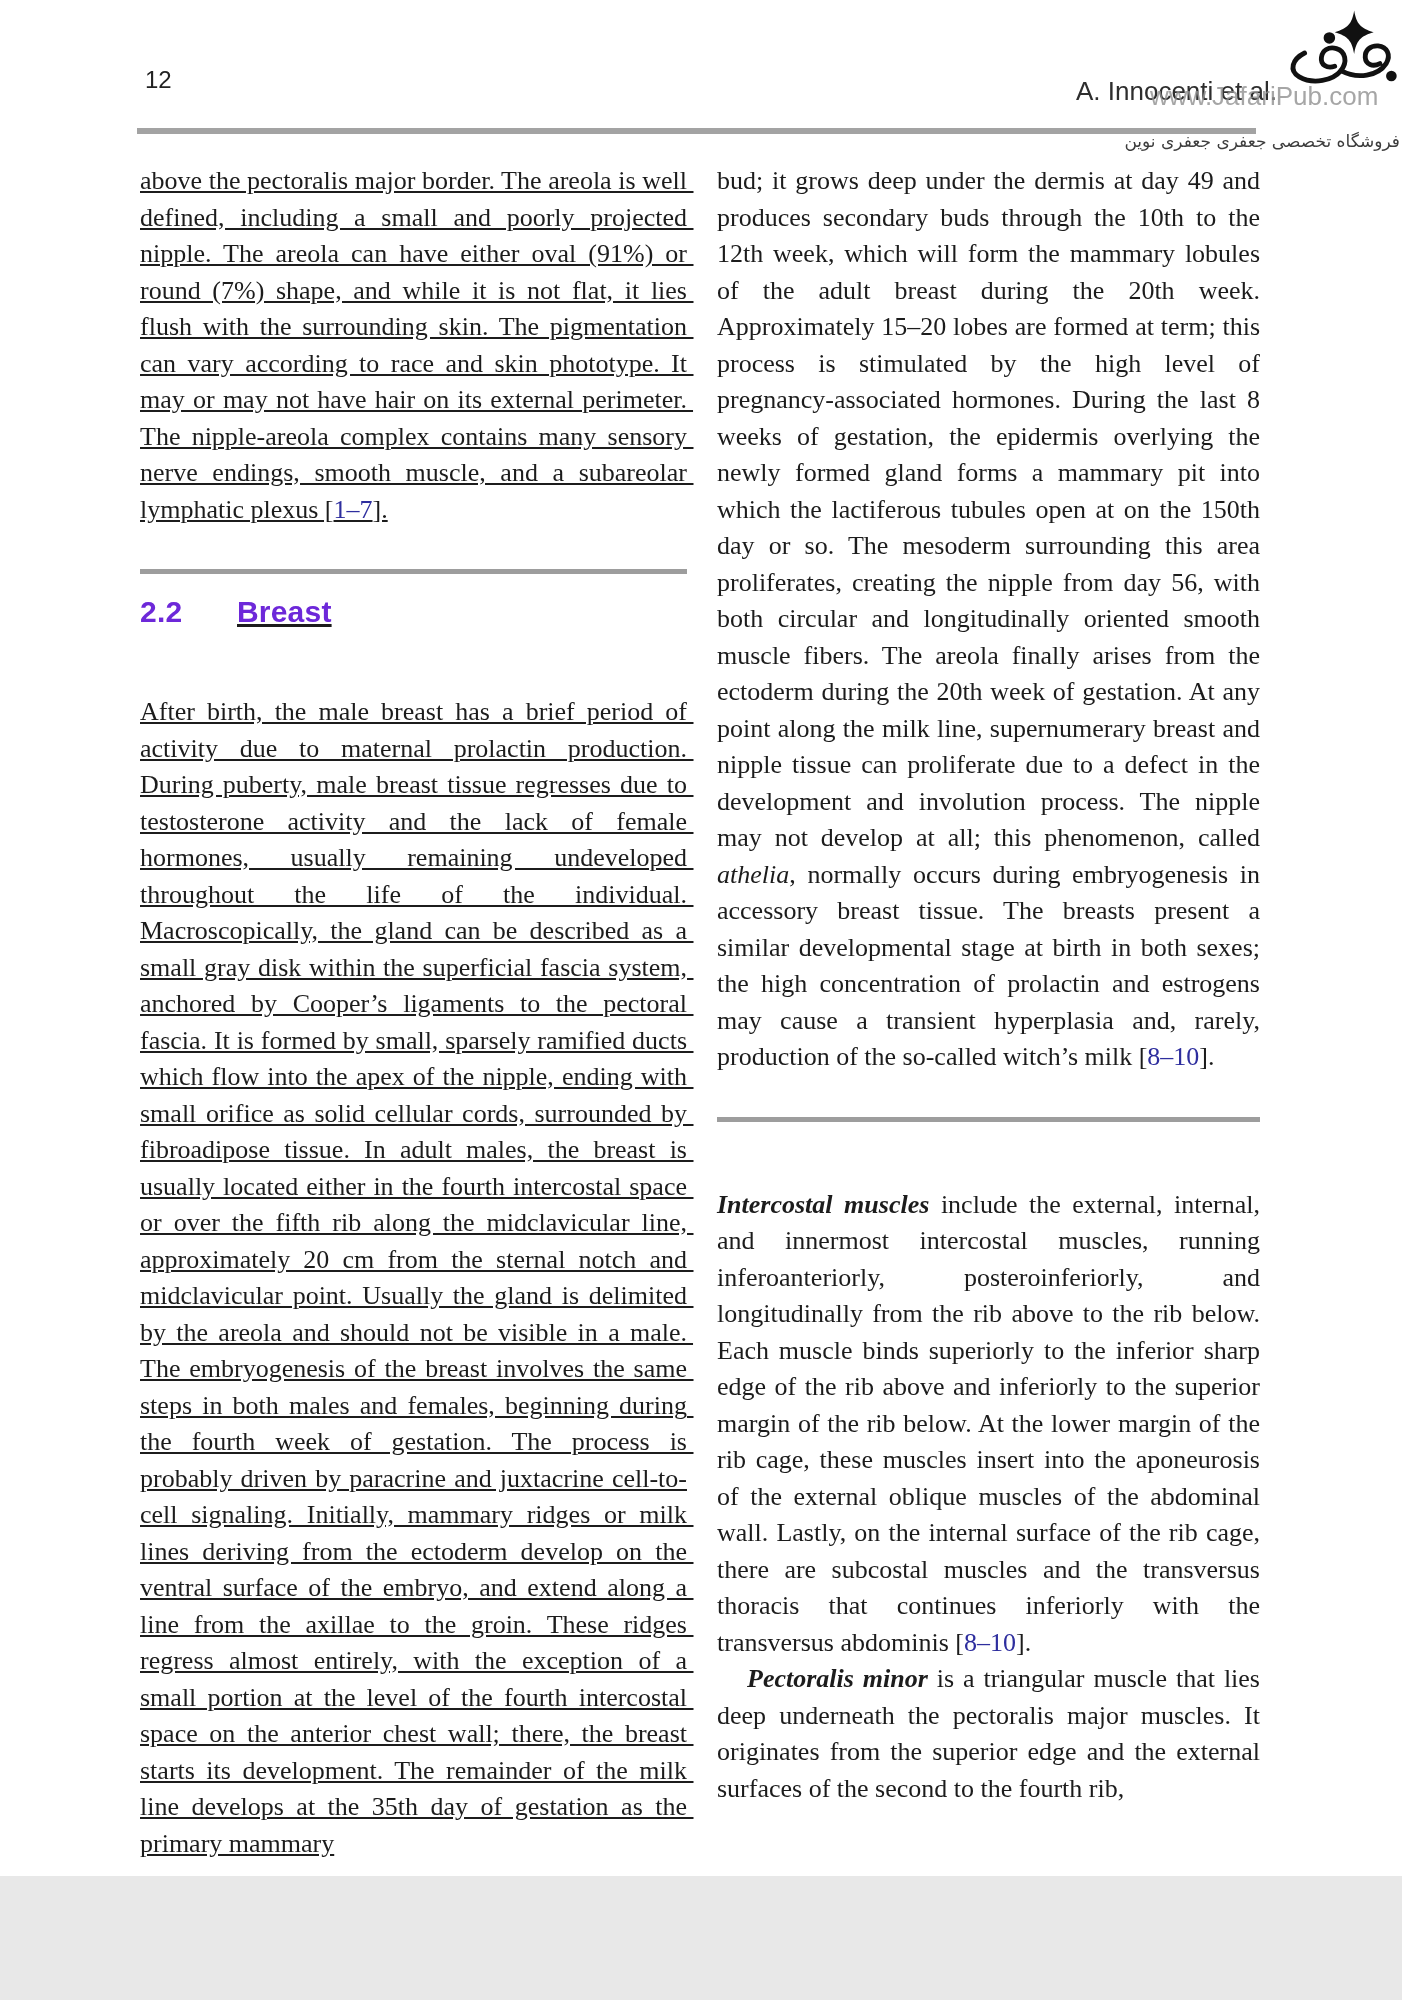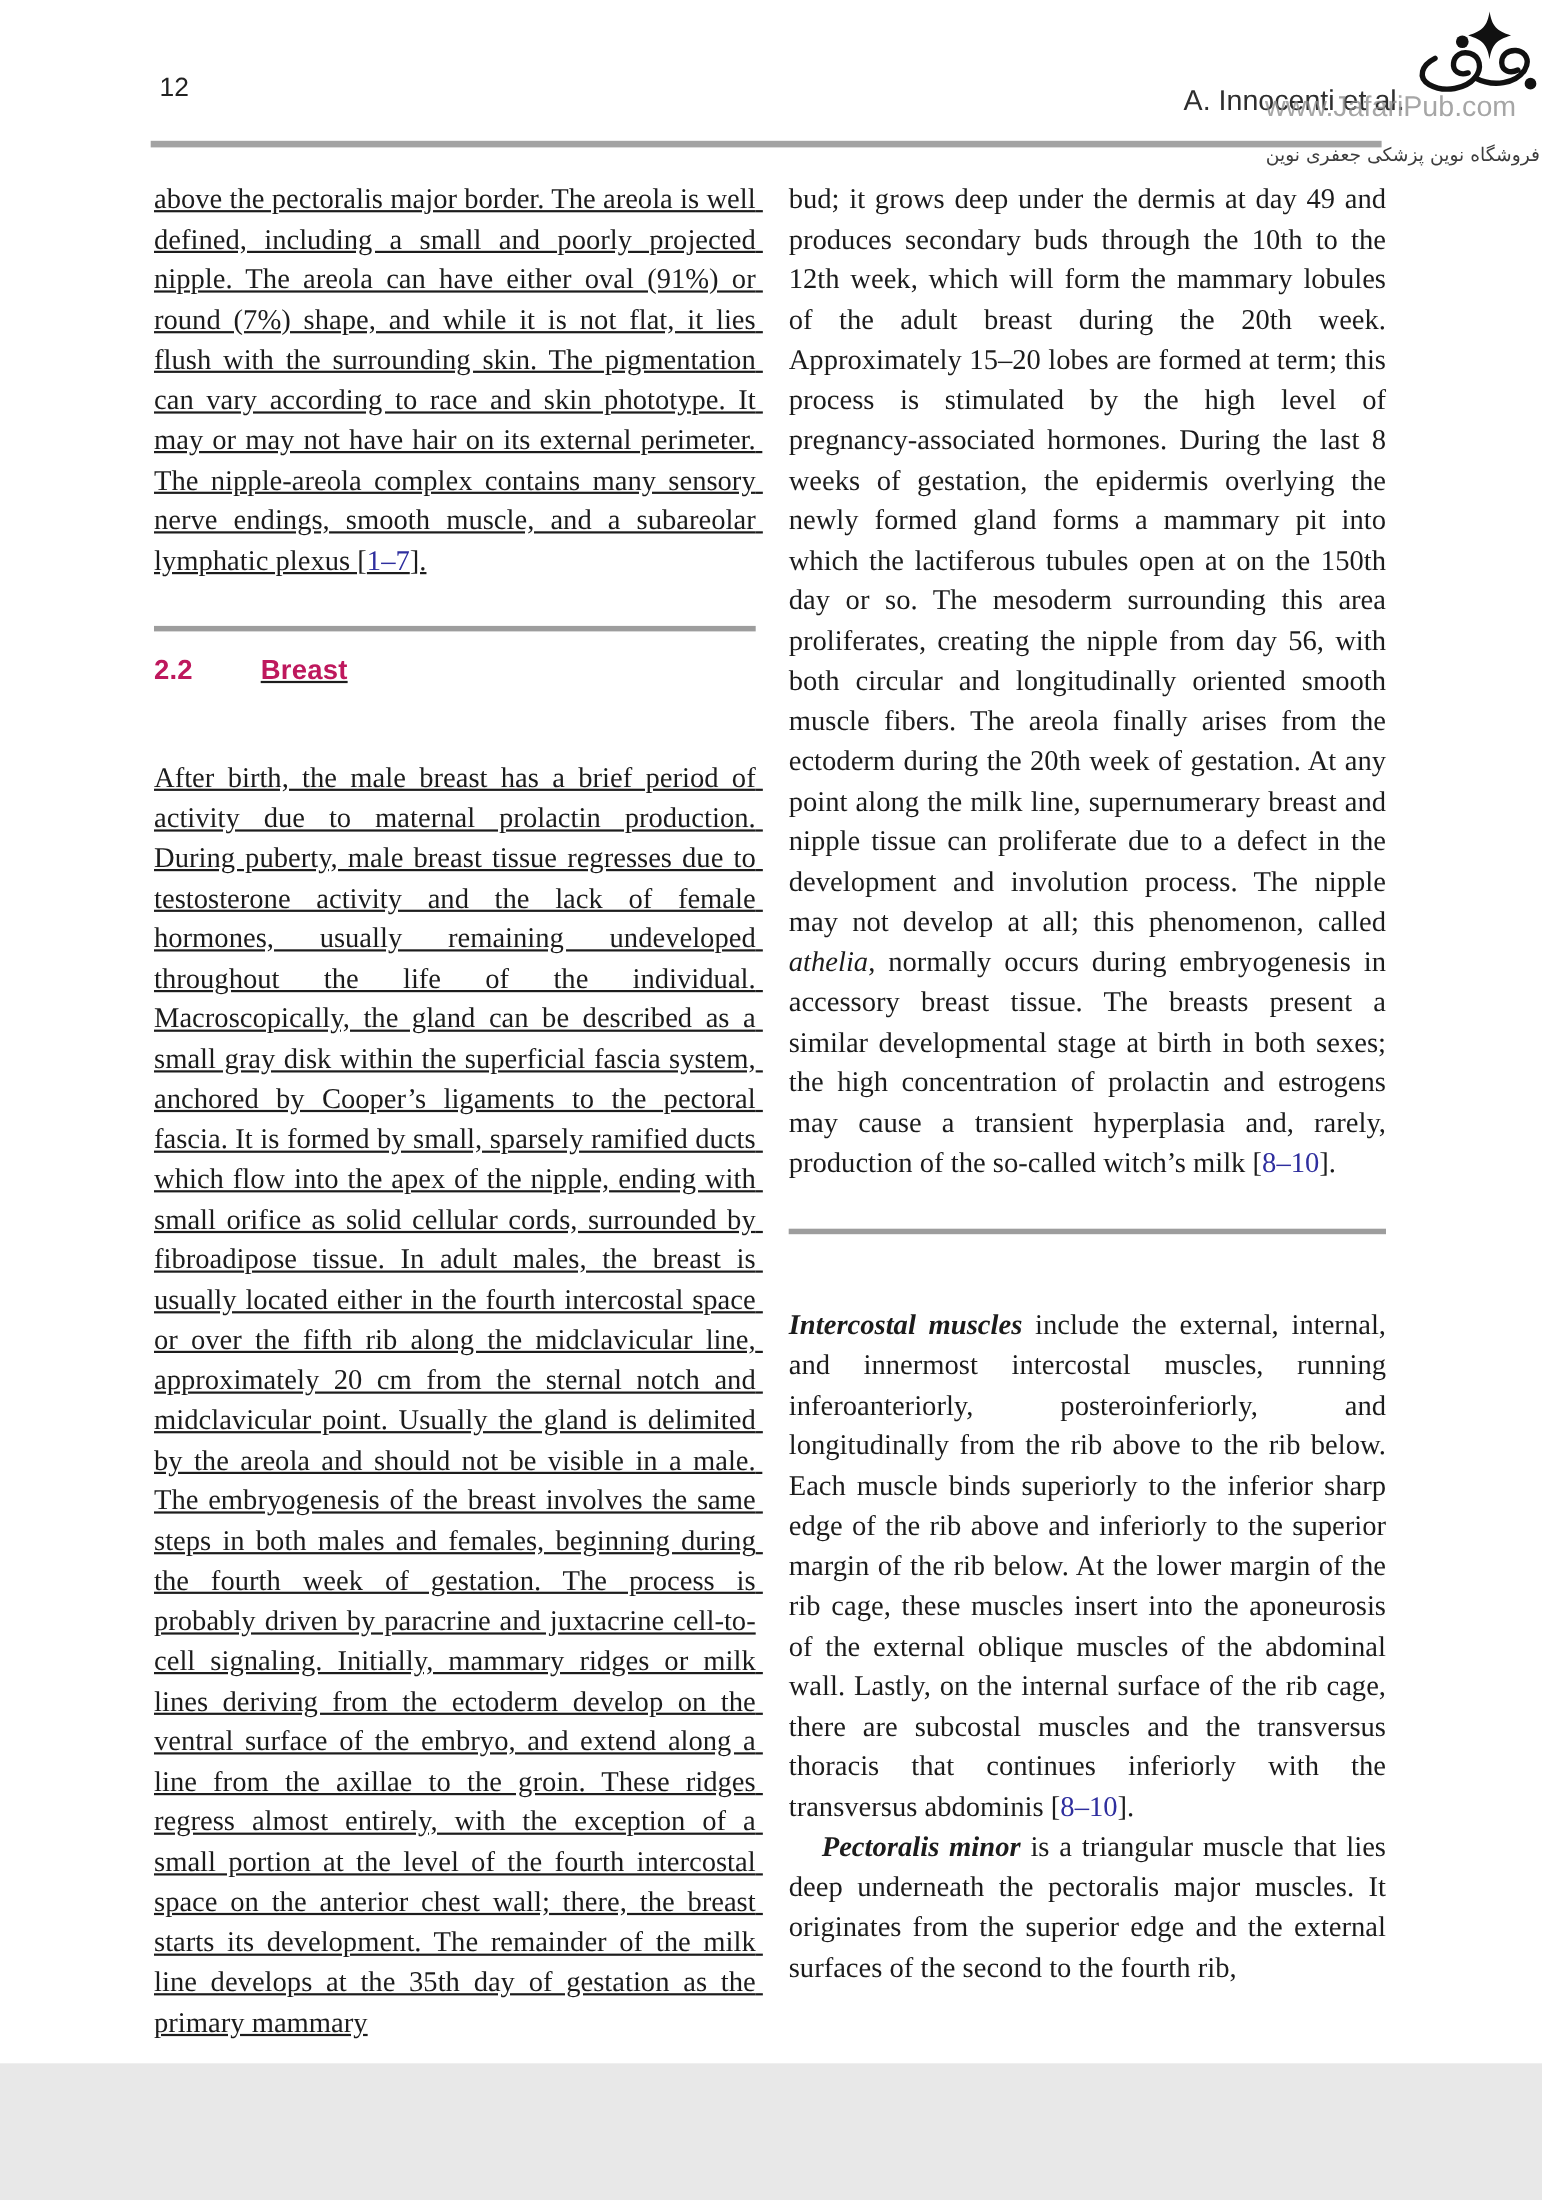--- a/index.html
+++ b/index.html
@@ -47,21 +47,21 @@
     text-align:justify;
     hyphens:auto;-webkit-hyphens:auto;
   }
   .body-par span{white-space:pre-wrap;}
   .after-heading{margin-top:65px;}
   .indent{text-indent:30px;}
   .section-rule{height:5px;background:#9d9d9d;margin-top:41px;}
   .section-heading{
     margin:21px 0 0 0;
     font-family:"Liberation Sans",sans-serif;
-    font-size:25px;font-weight:700;color:#be185d;
+    font-size:30px;font-weight:700;color:#6d28d9;
     letter-spacing:.2px;
   }
   .sec-num{display:inline-block;min-width:97px;}
   
   .ref{color:#2e2e9e;}
   .italic{font-style:italic;}
   .bolditalic{font-style:italic;font-weight:700;}
 </style>
 </head>
 <body>
@@ -74,21 +74,21 @@
 
   <svg class="logo" width="124" height="90" viewBox="0 0 140 100" aria-hidden="true">
     <path d="M86 2 C88.5 17 93 22 108 26.5 C93 31 88.5 36 86 51 C83.5 36 79 31 64 26.5 C79 22 83.5 17 86 2 Z" fill="#111"></path>
     <circle cx="58" cy="33" r="6.5" fill="#111"></circle>
     <path d="M30 50 C16 57 12 70 24 77 C40 86 62 81 71 70 C79 60 76 48 66 45 C57 42.5 50 47 49 55 C48 63 55 68 64 65" stroke="#111" stroke-width="5.5" fill="none" stroke-linecap="round"></path>
     <path d="M71 70 C90 80 113 76 122 62 C128 52 123 43 113 42 C104 41.5 98 47 98.5 55 C99 63 107 66 115 62" stroke="#111" stroke-width="5.5" fill="none" stroke-linecap="round"></path>
     <circle cx="128" cy="76" r="6" fill="#111"></circle>
   </svg>
 
   <div class="header-rule"></div>
-  <div class="watermark-persian">فروشگاه نوین پزشکی جعفری نوین</div>
+  <div class="watermark-persian">فروشگاه تخصصی جعفری جعفری نوین</div>
 
   <div class="col col-left">
     <p class="body-par"><span>above the pectoralis major border. The areola is well defined, including a small and poorly projected nipple. The areola can have either oval (91%) or round (7%) shape, and while it is not flat, it lies flush with the surrounding skin. The pigmentation can vary according to race and skin phototype. It may or may not have hair on its external perimeter. The nipple-areola complex contains many sensory nerve endings, smooth muscle, and a subareolar lymphatic plexus [</span><span class="ref">1–7</span><span>].</span></p>
 
     <div class="section-rule"></div>
     <h2 class="section-heading">
       <span class="sec-num">2.2</span><span class="sec-title">Breast</span>
     </h2>
 
     <p class="body-par after-heading"><span>After birth, the male breast has a brief period of activity due to maternal prolactin production. During puberty, male breast tissue regresses due to testosterone activity and the lack of female hormones, usually remaining undeveloped throughout the life of the individual. Macroscopically, the gland can be described as a small gray disk within the superficial fascia system, anchored by Cooper’s ligaments to the pectoral fascia. It is formed by small, sparsely ramified ducts which flow into the apex of the nipple, ending with small orifice as solid cellular cords, surrounded by fibroadipose tissue. In adult males, the breast is usually located either in the fourth intercostal space or over the fifth rib along the midclavicular line, approximately 20 cm from the sternal notch and midclavicular point. Usually the gland is delimited by the areola and should not be visible in a male. The embryogenesis of the breast involves the same steps in both males and females, beginning during the fourth week of gestation. The process is probably driven by paracrine and juxtacrine cell-to-cell signaling. Initially, mammary ridges or milk lines deriving from the ectoderm develop on the ventral surface of the embryo, and extend along a line from the axillae to the groin. These ridges regress almost entirely, with the exception of a small portion at the level of the fourth intercostal space on the anterior chest wall; there, the breast starts its development. The remainder of the milk line develops at the 35th day of gestation as the primary mammary</span></p>

